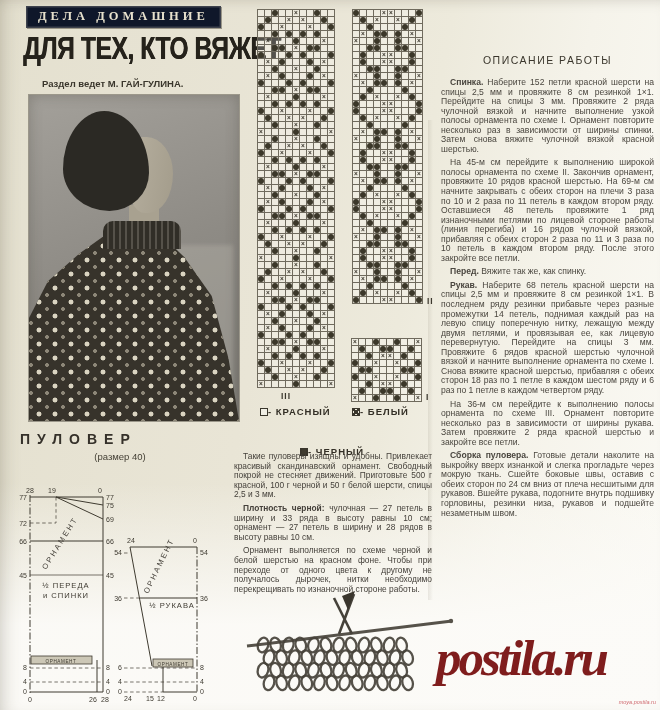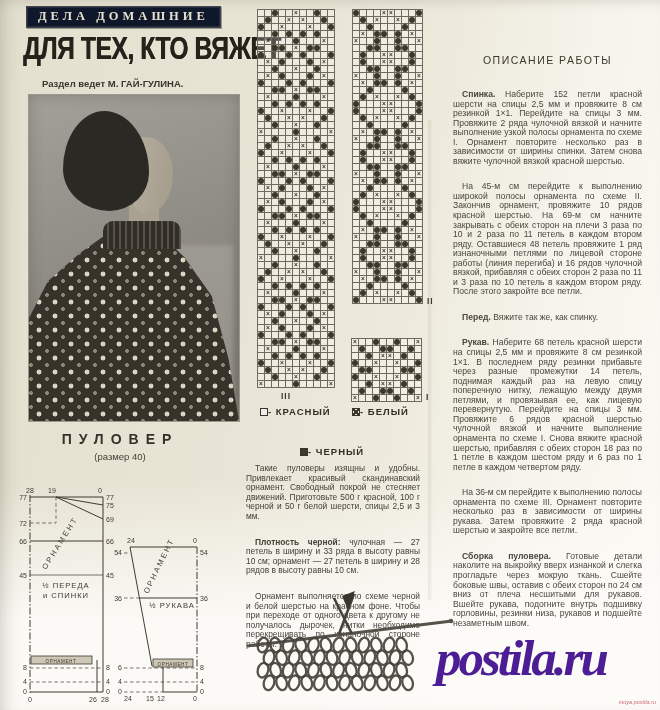--- a/index.html
+++ b/index.html
@@ -31,60 +31,60 @@
     background:linear-gradient(100deg,#b7b0a0,#a39c8b);border-radius:38% 62% 58% 42%/44% 52% 56% 48%}
   .neck{position:absolute;left:100px;top:110px;width:30px;height:28px;background:#a8a190}
   .collar{position:absolute;left:74px;top:126px;width:78px;height:28px;border-radius:10px 10px 0 0;
     background:repeating-linear-gradient(90deg,#312e27 0 4px,#56524a 4px 6px)}
   .sweater{position:absolute;left:0;top:142px;width:100%;height:184px;background-color:#37332b;
     background-image:radial-gradient(circle,#dad4c1 2.1px,rgba(0,0,0,0) 2.8px),
                      radial-gradient(circle,#8d8778 1.6px,rgba(0,0,0,0) 2.2px);
     background-size:16px 14px,16px 14px;background-position:2px 2px,10px 9px;
     clip-path:polygon(0 100%,0 44%,9% 24%,24% 9%,35% 0,64% 0,74% 11%,87% 32%,95% 66%,100% 100%)}
 
-  .item-title{left:20px;top:431px;width:200px;text-align:center;font-size:14px;font-weight:bold;
+  .item-title{left:20px;top:431px;width:200px;font-size:14px;font-weight:bold;
     letter-spacing:7px;color:#35312a}
   .item-size{left:20px;top:451px;width:200px;text-align:center;font-size:9.5px;color:#45413634;color:#454136}
 
   
   .chart{display:grid;border-left:1px solid #6f6a5d;border-top:1px solid #6f6a5d;background:rgba(255,255,255,.22)}
   .cell{width:7px;height:7px;box-sizing:border-box;border-right:1px solid #6f6a5d;border-bottom:1px solid #6f6a5d;
     font-size:6.5px;line-height:6px;text-align:center;color:#3a362c;font-weight:bold;overflow:hidden}
   .co{background:radial-gradient(circle at 50% 50%,#3b3729 58%,rgba(59,55,41,0) 90%)}
   .chart-label{font-size:8.5px;font-weight:bold;color:#3a362c;letter-spacing:1px}
 
   
   .legend-item{display:inline-flex;align-items:center;font-size:9.5px;font-weight:bold;
     letter-spacing:1px;color:#332f26;white-space:nowrap}
   .sw{width:8px;height:8px;border:1.4px solid #3a362c;display:inline-block;box-sizing:border-box;background:rgba(255,255,255,.35)}
   .sw-cross{background:
       linear-gradient(45deg,rgba(0,0,0,0) 40%,#3a362c 40% 60%,rgba(0,0,0,0) 60%),
       linear-gradient(-45deg,rgba(0,0,0,0) 40%,#3a362c 40% 60%,rgba(0,0,0,0) 60%)}
   .sw-filled{background:#403c30;box-shadow:inset 0 0 1px #1f1c15}
 
   
-  .cols p{margin:16px;text-indent:9px;text-align:justify}
+  .cols p{margin:4px;text-indent:9px;text-align:justify}
   .intro-col{left:230px;top:448px;width:206px;font-size:8.4px;line-height:9.6px;color:#45413b}
   .work-col{left:437px;top:74px;width:221px;font-size:8.6px;line-height:9.55px;color:#4a463f}
   .work-heading{left:437px;top:54px;width:221px;text-align:center;font-size:10.5px;font-weight:normal;
     letter-spacing:1.5px;color:#3a362c}
   .divider{left:428px;top:120px;width:5px;height:480px;background:linear-gradient(90deg,rgba(120,112,94,.14),rgba(120,112,94,0))}
 
   
   svg text{font-family:"Liberation Sans",sans-serif;font-size:7px;fill:#3e3a31}
   svg .big{font-size:7.6px;letter-spacing:1px}
   svg .orn{font-size:7.6px;letter-spacing:2.2px;fill:#45413a}
   svg .tiny{font-size:4.6px;letter-spacing:.6px}
   .dd{stroke-dasharray:7 2 1.5 2}
   .da{stroke-dasharray:3.5 2.6}
   #swatch-g ellipse{fill:none;stroke:#46423a;stroke-width:2.3;opacity:.92}
 
   
   .wm{left:436px;top:629px;width:224px;font-family:"Liberation Serif",serif;font-style:italic;
-    font-weight:bold;font-size:51px;letter-spacing:-3px;color:#4c1d95;white-space:nowrap}
+    font-weight:bold;font-size:51px;letter-spacing:-3px;color:#7f1d1d;white-space:nowrap}
   .wm-small{right:4px;top:699px;font-size:5.5px;font-style:italic;color:#cf6a70}
 </style>
 </head>
 <body>
 
 <div class="page">
 
   <div class="abs masthead">ДЕЛА ДОМАШНИЕ</div>
   <div class="abs title">ДЛЯ ТЕХ, КТО ВЯЖЕТ</div>
   <div class="abs byline">Раздел ведет М. ГАЙ-ГУЛИНА.</div>

